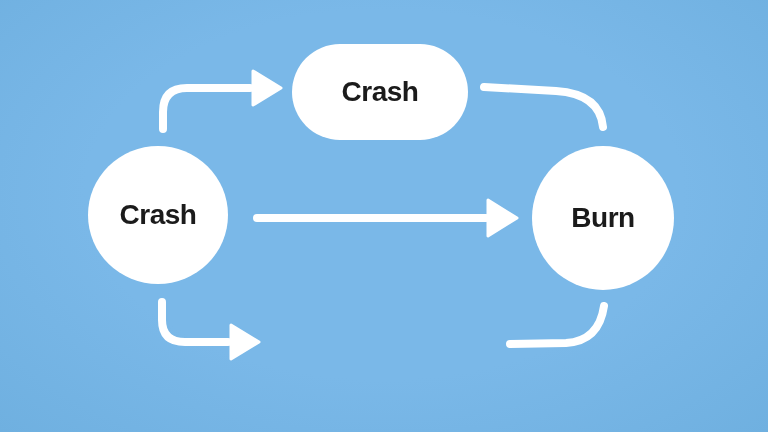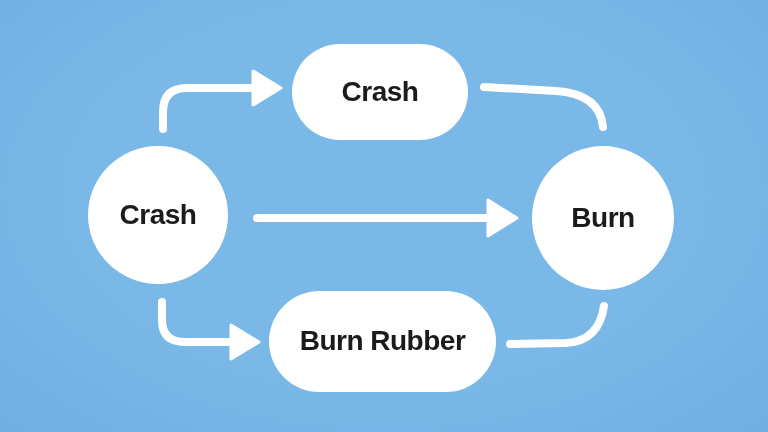--- a/index.html
+++ b/index.html
@@ -77,17 +77,14 @@
   </div>
 
   <div class="node pill node-top-pill">
     <span class="label">Crash</span>
   </div>
 
   <div class="node circle node-right-circle">
     <span class="label">Burn</span>
   </div>
 
-  <div class="node pill node-bottom-pill">
-    <span class="label">Burn Rubber</span>
-  </div>
 
 </div>
 
 </body></html>

